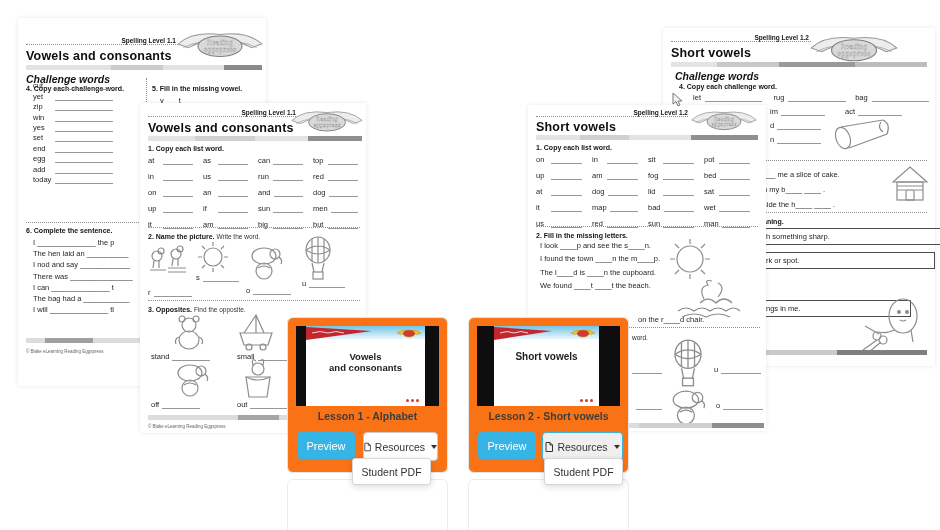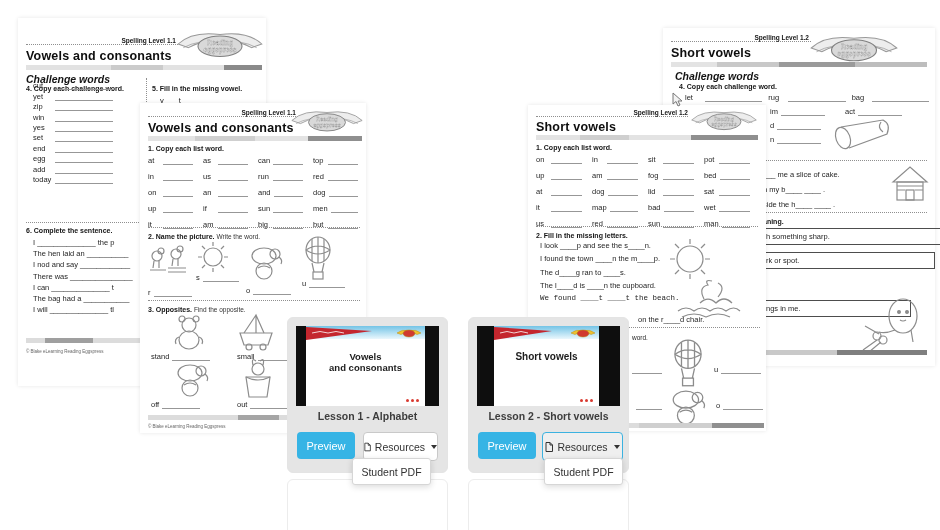--- a/index.html
+++ b/index.html
@@ -21,36 +21,36 @@
   .w{font-size:7.5px;color:#262626;}
   .wl{display:inline-block;border-bottom:1px solid #979797;}
   .grid4{position:absolute;display:grid;grid-template-columns:repeat(4,1fr);column-gap:10px;row-gap:7px;}
   .cell{display:flex;align-items:flex-end;}
   .cell .w{margin-right:3px;min-width:12px;}
   .cell .wl{flex:1;height:7px;}
   .chlist{position:absolute;}
   .chrow{display:flex;align-items:flex-end;height:10.4px;}
   .chrow .w{width:22px;}
   .chrow .wl{width:58px;height:6px;}
-  .row3{position:absolute;display:flex;}
+  .row3{position:absolute;display:flex;text-align:right;}
   .cell3{display:flex;align-items:flex-end;width:79px;margin-right:6px;}
   .cell3 .w{margin-right:4px;min-width:16px;}
   .cell3 .wl{flex:1;height:7px;}
   .frag{position:absolute;font-size:7.5px;color:#262626;white-space:nowrap;}
   .fragb{position:absolute;font-size:7px;font-weight:bold;color:#141414;white-space:nowrap;}
   .mbox{position:absolute;border:1px solid #4d4d4d;height:15px;line-height:15px;font-size:7.5px;
         color:#262626;white-space:nowrap;overflow:hidden;}
   .copy{position:absolute;font-size:4.5px;color:#666;white-space:nowrap;}
   .art{position:absolute;}
   .art svg{display:block;width:100%;height:100%;}
   .answer{position:absolute;display:flex;align-items:flex-end;}
   .answer .w{margin-right:3px;}
   .answer .wl{height:7px;}
   
-  .card{position:absolute;width:159px;height:154px;background:#e5e5e5;border:1px solid #e4e4e4;border-radius:6px;z-index:30;}
+  .card{position:absolute;width:159px;height:154px;background:#f97316;border:1px solid #e4e4e4;border-radius:6px;z-index:30;}
   .stub{position:absolute;width:159px;height:56px;background:#fff;border:1px solid #ececec;border-radius:6px;z-index:5;}
   .thumb{position:absolute;left:8px;top:8px;width:143px;height:80px;background:#0e0e0e;overflow:hidden;}
   .slide{position:absolute;top:0;height:80px;background:#fff;overflow:hidden;}
   .sky{position:absolute;left:0;top:0;right:0;height:13px;background:linear-gradient(180deg,#74c4e6,#eaf7fd);}
   .slide-title{position:absolute;left:0;width:100%;text-align:center;font-weight:bold;color:#1d1d1d;line-height:1.15;}
   .dots{position:absolute;right:6px;bottom:4px;display:flex;gap:2px;}
   .dots i{width:3px;height:3px;border-radius:50%;background:#d93a30;}
   .caption{position:absolute;left:0;top:92px;width:100%;text-align:center;font-size:10.5px;font-weight:bold;color:#3d3d3d;}
   .btn-preview{position:absolute;left:9px;top:114px;width:58px;height:27px;border:none;border-radius:4px;
                background:#36b4e5;color:#fff;font-size:11px;font-family:inherit;}
@@ -570,23 +570,22 @@
           <span class="w">man</span>
           <span class="wl"></span>
         </span>
       </div>
     <div class="dotted" style="left:8px;top:121px;width:222px;"></div>
     <div class="snum" style="left:8px;top:127px;"><span>2.</span> <span>Fill in the missing letters.</span></div>
     <div class="sentlist" style="position:absolute;left:12px;top:137px;width:150px;">
 
     <div class="sent" style="height:13.3px;">I look ____p and see the s____n.</div>
         <div class="sent" style="height:13.3px;">I found the town ____n the m____p.</div>
-        <div class="sent" style="height:13.3px;">The d____g ran to ____s.</div>
         <div class="sent" style="height:13.3px;">The l____d is ____n the cupboard.</div>
-        <div class="sent" style="height:13.3px;font-family:Liberation Mono, monospace;">We found ____t ____t the beach.</div>
+        <div class="sent" style="height:13.3px;">We found ____t ____t the beach.</div>
       </div>
     <div class="frag" style="left:110px;top:210px;">on the r____d chair.</div>
     <div class="art" style="left:132px;top:130px;width:60px;height:48px;">
       <svg viewBox="0 0 60 48" stroke="#8c8c8c" fill="none" stroke-width="1.2">
           <circle cx="30" cy="24" r="13"></circle>
           <path d="M30 4 V9 M30 39 V44 M10 24 H15 M45 24 H50 M15 9 L19 13 M41 35 L45 39 M45 9 L41 13 M19 35 L15 39"></path>
         </svg>
     </div>
     <div class="art" style="left:146px;top:172px;width:70px;height:42px;">
       <svg viewBox="0 0 70 42" stroke="#8c8c8c" fill="none" stroke-width="1.2">

